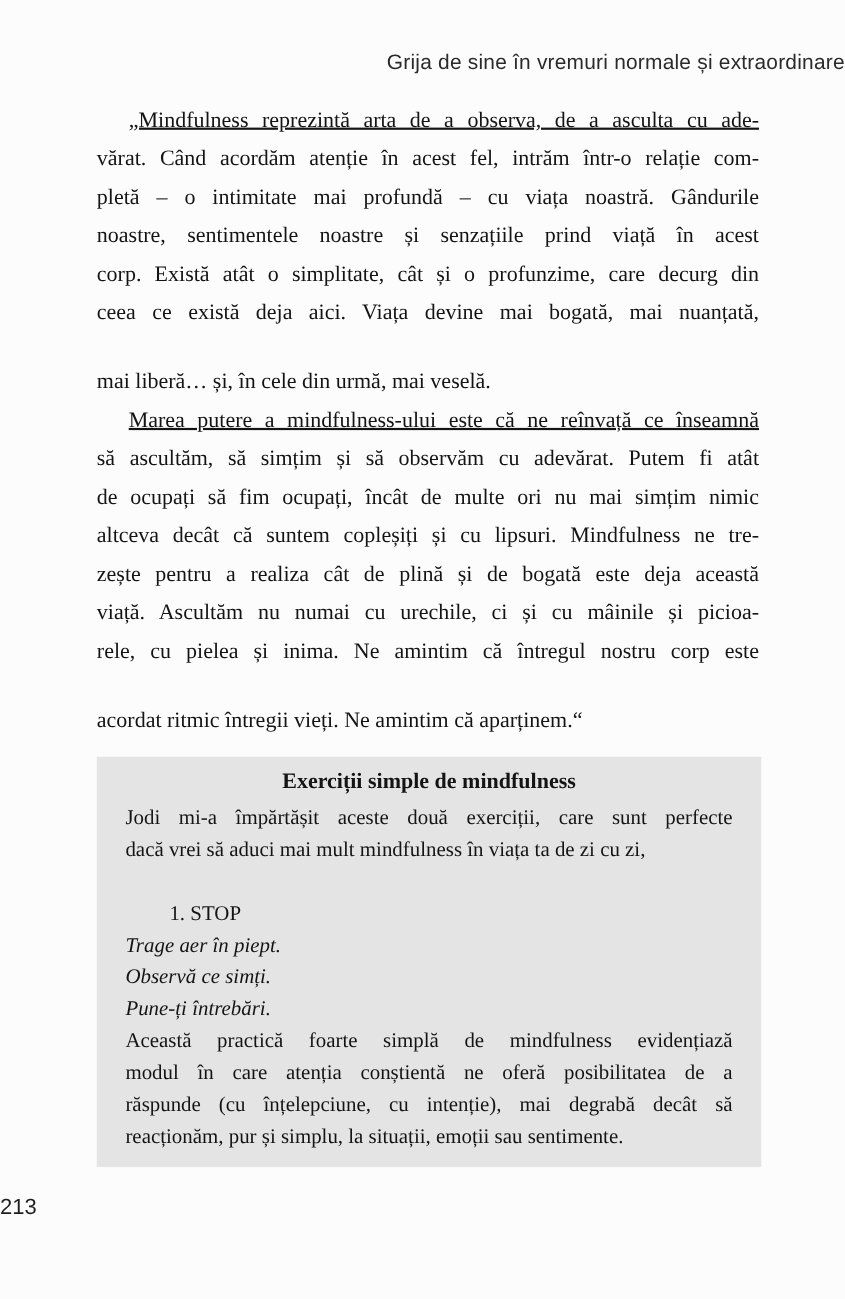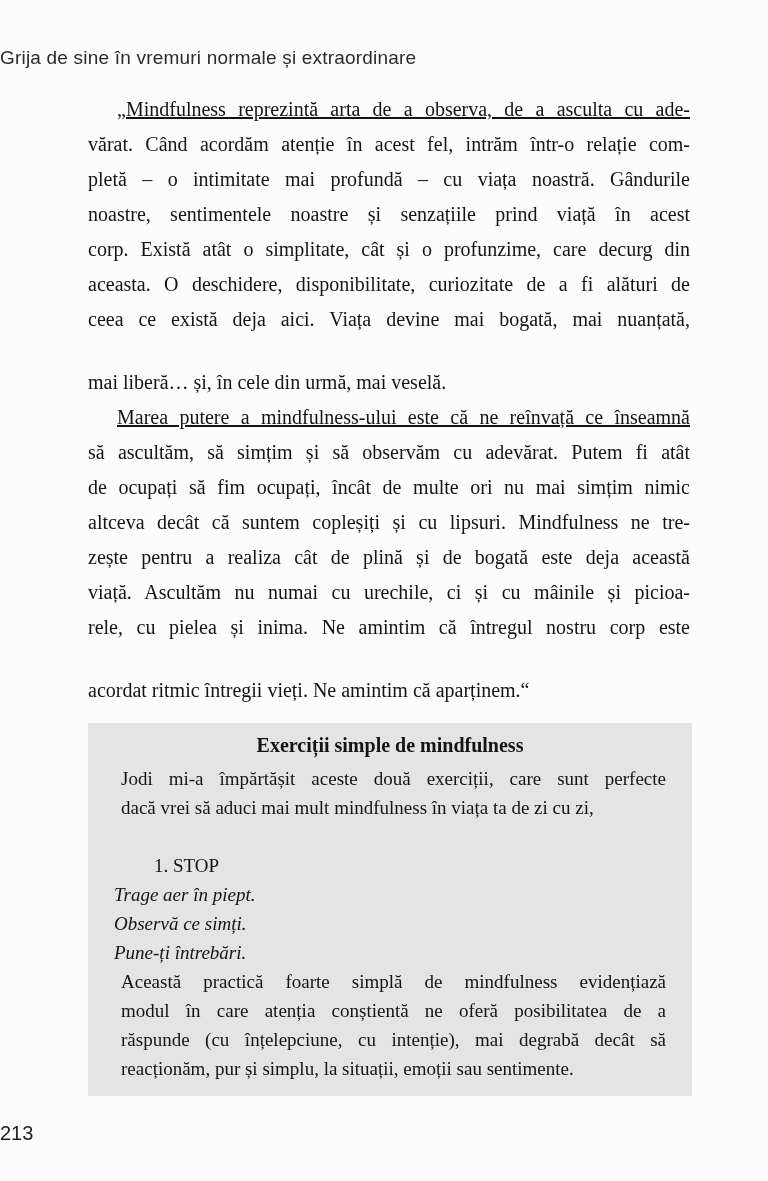--- a/index.html
+++ b/index.html
@@ -13,21 +13,21 @@
     height: 1181px;
     margin: 0 auto;
     background: #fcfcfc;
     box-sizing: border-box;
     padding-top: 46px;
     overflow: hidden;
     font-family: "Liberation Serif", serif;
     color: #141414;
   }
   .running-head {
-    text-align: left;
+    text-align: right;
     font-family: "Liberation Sans", sans-serif;
     font-size: 19px;
     line-height: 24px;
     color: #2b2b2b;
     letter-spacing: 0.2px;
   }
   .body-text {
     margin: 22px 78px 0 88px; 
     font-size: 20px;
     line-height: 35px;
@@ -57,21 +57,20 @@
   .box-title {
     text-align: center;
     font-weight: bold;
     font-size: 20px;
     line-height: 30px;
     margin-bottom: 4px;
   }
   .box-par .line {
     text-align: justify;
     text-align-last: justify;
-    margin-left: 7px;
   }
   .box-par .line:last-child {
     text-align-last: left;
   }
   .box-gap { height: 29px; }
   .step-heading {
     text-align: left;
     margin-left: 40px;
   }
   .step-list .line {
@@ -94,21 +93,20 @@
 
   <div class="running-head">Grija de sine în vremuri normale și extraordinare</div>
 
   <div class="body-text">
     <div class="par indent-first">
         <div class="line">„Mindfulness reprezintă arta de a observa, de a asculta cu ade-</div>
         <div class="line">vărat. Când acordăm atenție în acest fel, intrăm într-o relație com-</div>
         <div class="line">pletă – o intimitate mai profundă – cu viața noastră. Gândurile</div>
         <div class="line">noastre, sentimentele noastre și senzațiile prind viață în acest</div>
         <div class="line">corp. Există atât o simplitate, cât și o profunzime, care decurg din</div>
-        <div class="line">aceasta. O deschidere, disponibilitate, curiozitate de a fi alături de</div>
         <div class="line">ceea ce există deja aici. Viața devine mai bogată, mai nuanțată,</div>
         <div class="line">mai liberă… și, în cele din urmă, mai veselă.</div>
       </div>
     <div class="par indent-first">
         <div class="line">Marea putere a mindfulness-ului este că ne reînvață ce înseamnă</div>
         <div class="line">să ascultăm, să simțim și să observăm cu adevărat. Putem fi atât</div>
         <div class="line">de ocupați să fim ocupați, încât de multe ori nu mai simțim nimic</div>
         <div class="line">altceva decât că suntem copleșiți și cu lipsuri. Mindfulness ne tre-</div>
         <div class="line">zește pentru a realiza cât de plină și de bogată este deja această</div>
         <div class="line">viață. Ascultăm nu numai cu urechile, ci și cu mâinile și picioa-</div>

